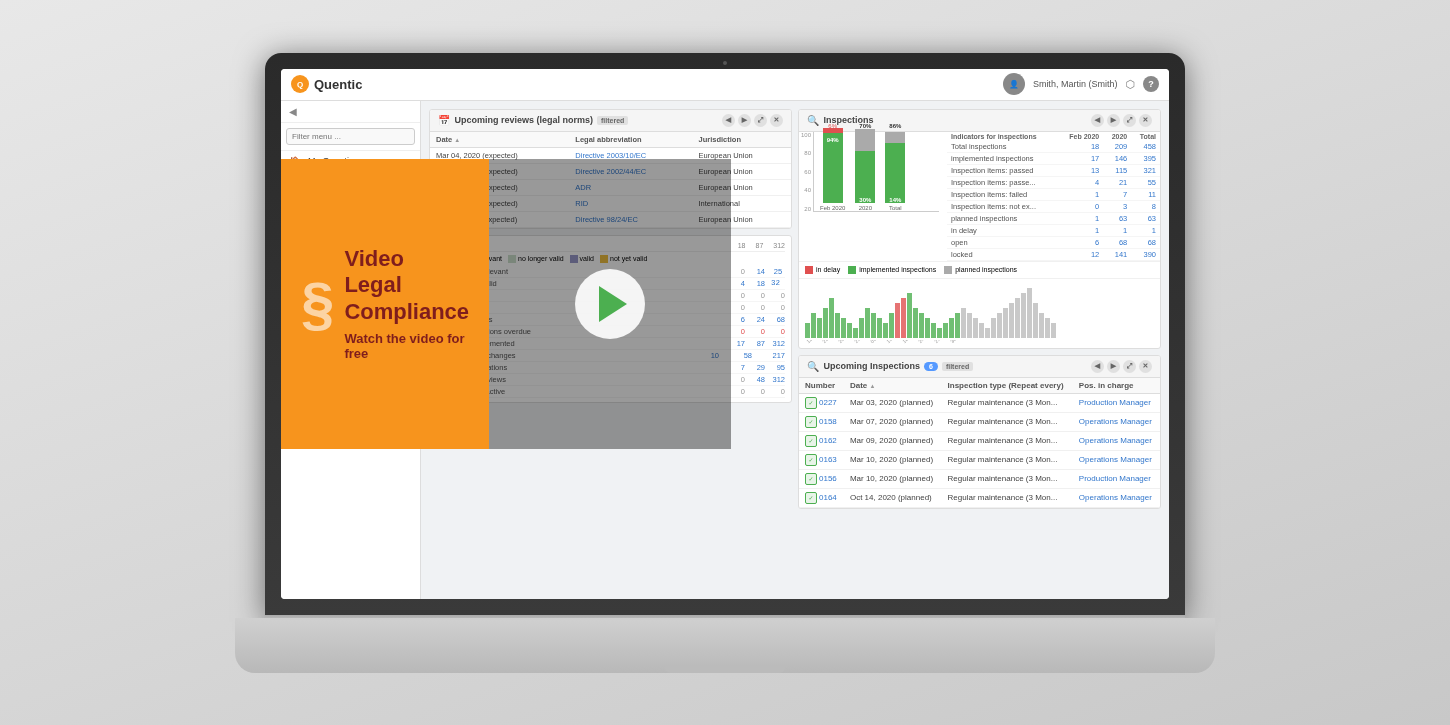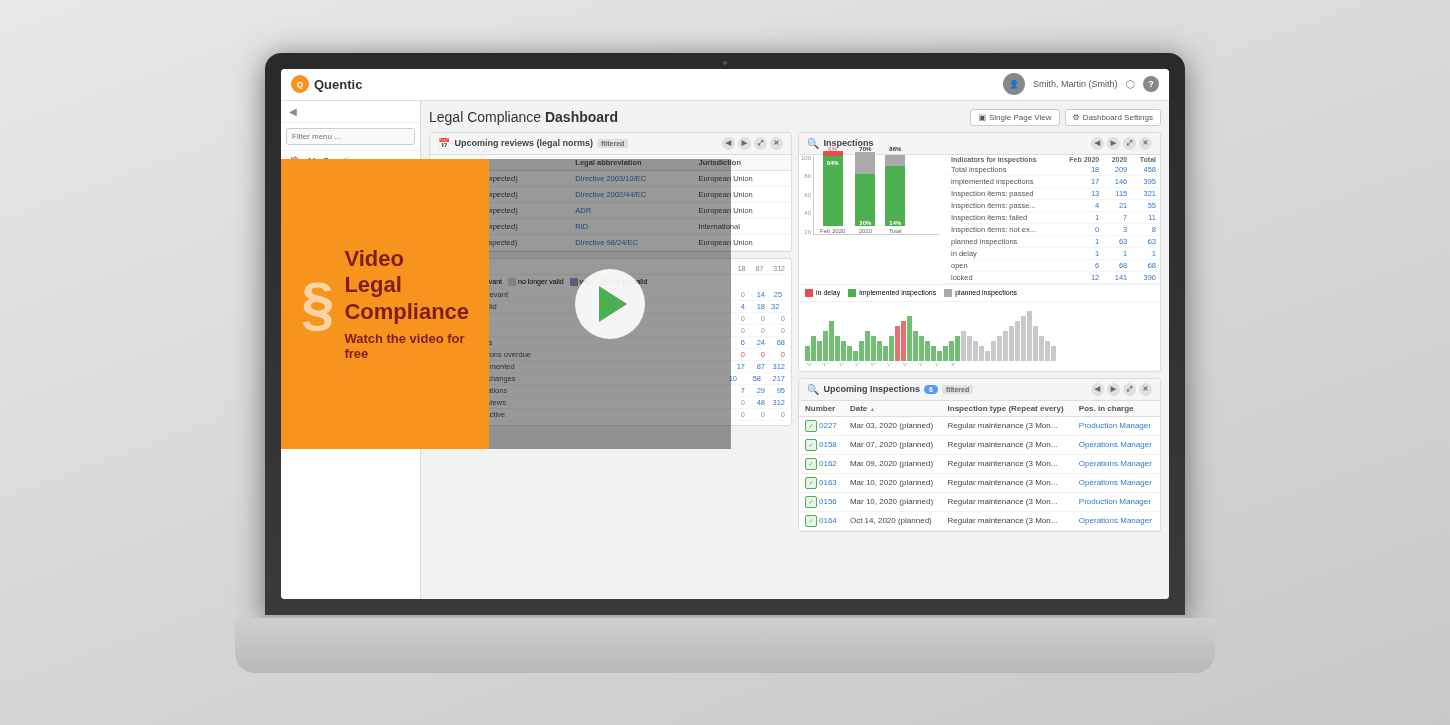--- a/index.html
+++ b/index.html
@@ -534,35 +534,20 @@
               <span class="sidebar-chevron">▾</span>
             </div>
             <div class="sidebar-item">
               <span class="sidebar-item-icon">🌱</span>
               <span>Sustainability</span>
               <span class="sidebar-chevron">▾</span>
             </div>
           </div>
 
           <div class="content-area">
-            <div class="content-header">
-              <div class="content-title">
-                <span>Legal Compliance</span><strong> Dashboard</strong>
-              </div>
-              <div class="toolbar-btns">
-                <button class="toolbar-btn">
-                  <span>▣</span>
-                  <span>Single Page View</span>
-                </button>
-                <button class="toolbar-btn">
-                  <span>⚙</span>
-                  <span>Dashboard Settings</span>
-                </button>
-              </div>
-            </div>
 
             <div class="dashboard-grid">
 
               <div style="display:flex;flex-direction:column;gap:6px;">
 
                 <div class="panel">
                   <div class="panel-header">
                     <span class="panel-header-icon">📅</span>
                     <span>Upcoming reviews (legal norms)</span>
                     <span class="filtered-badge">filtered</span>
@@ -653,21 +638,21 @@
                             <span style="color:#3377cc;min-width:14px;text-align:right;">14</span>
                             <span style="color:#3377cc;min-width:14px;text-align:center;">25</span>
     </div>
   </div>
                         <div style="display: flex; align-items: center; gap: 4px; padding: 1px 0px; font-size: 7.5px; border-bottom: 1px solid rgb(245, 245, 245);">
     <div style="width:8px;height:8px;background:#cce0cc;border-radius:1px;flex-shrink:0;"></div>
     <span style="flex:1;color:#555;">no longer valid</span>
     <div style="display:flex;gap:6px;min-width:60px;justify-content:flex-end;">
       <span style="color:#3377cc;min-width:14px;text-align:right;">4</span>
                             <span style="color:#3377cc;min-width:14px;text-align:right;">18</span>
-                            <span style="color:#3377cc;min-width:14px;">32</span>
+                            <span style="color:#3377cc;min-width:14px;font-family:Liberation Mono, monospace;">32</span>
     </div>
   </div>
                         <div style="display: flex; align-items: center; gap: 4px; padding: 1px 0px; font-size: 7.5px; border-bottom: 1px solid rgb(245, 245, 245);">
     <div style="width:8px;height:8px;background:#9999cc;border-radius:1px;flex-shrink:0;"></div>
     <span style="flex:1;color:#555;">valid</span>
     <div style="display:flex;gap:6px;min-width:60px;justify-content:flex-end;">
       <span style="color:#999;min-width:14px;text-align:right;">0</span>
                             <span style="color:#999;min-width:14px;text-align:right;">0</span>
                             <span style="color:#999;min-width:14px;text-align:right;">0</span>
     </div>
@@ -704,21 +689,21 @@
     <span style="flex:1;color:#555;">review implemented</span>
     <div style="display:flex;gap:6px;min-width:60px;justify-content:flex-end;">
       <span style="color:#3377cc;min-width:14px;text-align:right;">17</span>
                             <span style="color:#3377cc;min-width:14px;text-align:right;">87</span>
                             <span style="color:#3377cc;min-width:14px;text-align:right;">312</span>
     </div>
   </div>
                         <div style="display: flex; align-items: center; gap: 4px; padding: 1px 0px; font-size: 7.5px; border-bottom: 1px solid rgb(245, 245, 245);">
     <div style="width:8px;height:8px;flex-shrink:0;"></div>
     <span style="flex:1;color:#555;">no relevant changes</span>
-    <div style="display:flex;gap:10px;min-width:60px;justify-content:flex-end;">
+    <div style="display:flex;gap:19px;min-width:60px;justify-content:flex-end;">
       <span style="color:#3377cc;min-width:14px;text-align:right;">10</span>
                             <span style="color:#3377cc;min-width:14px;text-align:right;">58</span>
                             <span style="color:#3377cc;min-width:14px;text-align:right;">217</span>
     </div>
   </div>
                         <div style="display: flex; align-items: center; gap: 4px; padding: 1px 0px; font-size: 7.5px; border-bottom: 1px solid rgb(245, 245, 245);">
     <div style="width:8px;height:8px;flex-shrink:0;"></div>
     <span style="flex:1;color:#555;">with modifications</span>
     <div style="display:flex;gap:6px;min-width:60px;justify-content:flex-end;">
       <span style="color:#3377cc;min-width:14px;text-align:right;">7</span>

